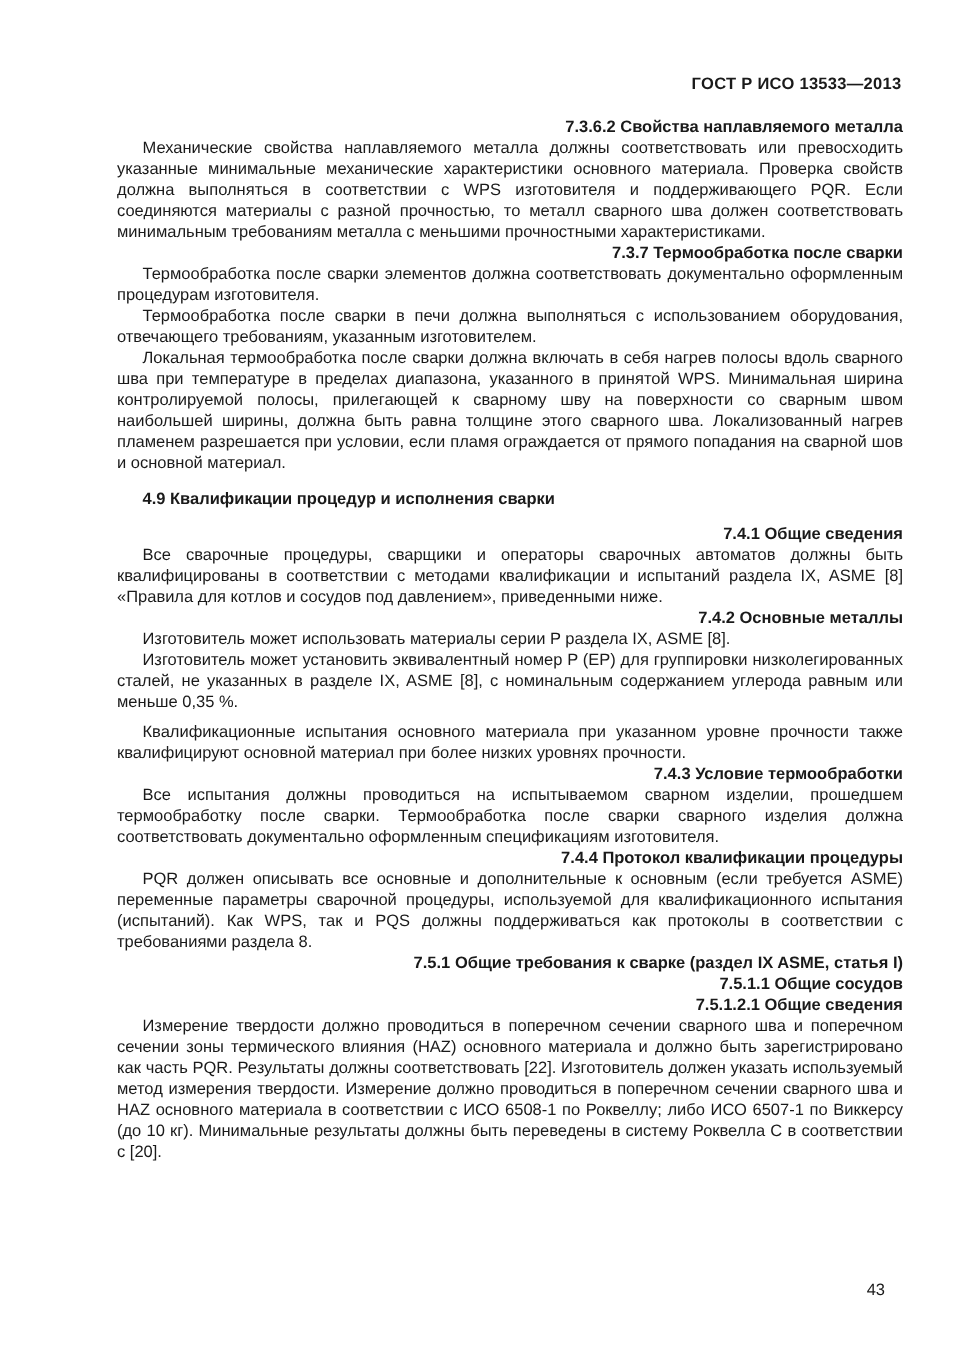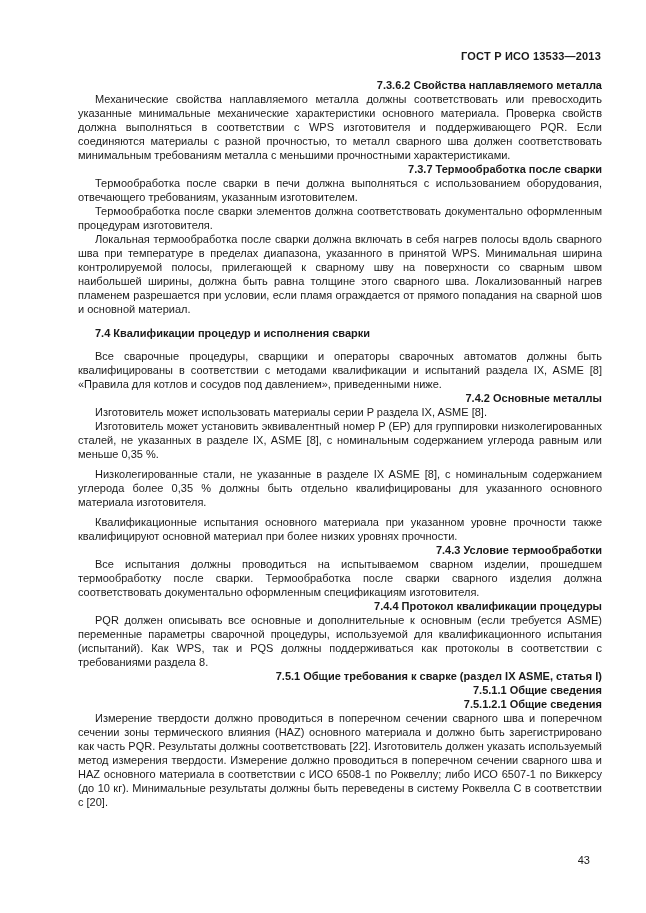--- a/index.html
+++ b/index.html
@@ -63,34 +63,34 @@
 </head>
 <body>
 
 <div class="page">
   <div class="doc-header">ГОСТ Р ИСО 13533—2013</div>
 
   <div class="doc-body">
       <p class="h2">7.3.6.2 Свойства наплавляемого металла</p>
       <p class="p">Механические свойства наплавляемого металла должны соответствовать или превосходить указанные минимальные механические характеристики основного материала. Проверка свойств должна выполняться в соответствии с WPS изготовителя и поддерживающего PQR. Если соединяются материалы с разной прочностью, то металл сварного шва должен соответствовать минимальным требованиям металла с меньшими прочностными характеристиками.</p>
       <p class="h2">7.3.7 Термообработка после сварки</p>
+      <p class="p">Термообработка после сварки элементов должна соответствовать документально оформленным процедурам изготовителя.</p>
       <p class="p">Термообработка после сварки в печи должна выполняться с использованием оборудования, отвечающего требованиям, указанным изготовителем.</p>
-      <p class="p">Термообработка после сварки элементов должна соответствовать документально оформленным процедурам изготовителя.</p>
       <p class="p">Локальная термообработка после сварки должна включать в себя нагрев полосы вдоль сварного шва при температуре в пределах диапазона, указанного в принятой WPS. Минимальная ширина контролируемой полосы, прилегающей к сварному шву на поверхности со сварным швом наибольшей ширины, должна быть равна толщине этого сварного шва. Локализованный нагрев пламенем разрешается при условии, если пламя ограждается от прямого попадания на сварной шов и основной материал.</p>
-      <p class="h1">7.4 Квалификации процедур и исполнения сварки</p>
+      <p class="h1">4.9 Квалификации процедур и исполнения сварки</p>
+      <p class="h2">7.4.1 Общие сведения</p>
       <p class="p">Все сварочные процедуры, сварщики и операторы сварочных автоматов должны быть квалифицированы в соответствии с методами квалификации и испытаний раздела IX, ASME [8] «Правила для котлов и сосудов под давлением», приведенными ниже.</p>
       <p class="h2">7.4.2 Основные металлы</p>
       <p class="p">Изготовитель может использовать материалы серии P раздела IX, ASME [8].</p>
       <p class="p">Изготовитель может установить эквивалентный номер P (EP) для группировки низколегированных сталей, не указанных в разделе IX, ASME [8], с номинальным содержанием углерода равным или меньше 0,35 %.</p>
-      <p class="p p-gap">Низколегированные стали, не указанные в разделе IX ASME [8], с номинальным содержанием углерода более 0,35 % должны быть отдельно квалифицированы для указанного основного материала изготовителя.</p>
       <p class="p p-gap">Квалификационные испытания основного материала при указанном уровне прочности также квалифицируют основной материал при более низких уровнях прочности.</p>
       <p class="h2">7.4.3 Условие термообработки</p>
       <p class="p">Все испытания должны проводиться на испытываемом сварном изделии, прошедшем термообработку после сварки. Термообработка после сварки сварного изделия должна соответствовать документально оформленным спецификациям изготовителя.</p>
       <p class="h2">7.4.4 Протокол квалификации процедуры</p>
       <p class="p">PQR должен описывать все основные и дополнительные к основным (если требуется ASME) переменные параметры сварочной процедуры, используемой для квалификационного испытания (испытаний). Как WPS, так и PQS должны поддерживаться как протоколы в соответствии с требованиями раздела 8.</p>
       <p class="h2">7.5.1 Общие требования к сварке (раздел IX ASME, статья I)</p>
-      <p class="h2">7.5.1.1 Общие сведения</p>
+      <p class="h2">7.5.1.1 Общие сосудов</p>
       <p class="h2">7.5.1.2.1 Общие сведения</p>
       <p class="p">Измерение твердости должно проводиться в поперечном сечении сварного шва и поперечном сечении зоны термического влияния (HAZ) основного материала и должно быть зарегистрировано как часть PQR. Результаты должны соответствовать [22]. Изготовитель должен указать используемый метод измерения твердости. Измерение должно проводиться в поперечном сечении сварного шва и HAZ основного материала в соответствии с ИСО 6508-1 по Роквеллу; либо ИСО 6507-1 по Виккерсу (до 10 кг). Минимальные результаты должны быть переведены в систему Роквелла C в соответствии с [20].</p>
     </div>
 
   <div class="page-number">43</div>
 </div>
 
 </body></html>

